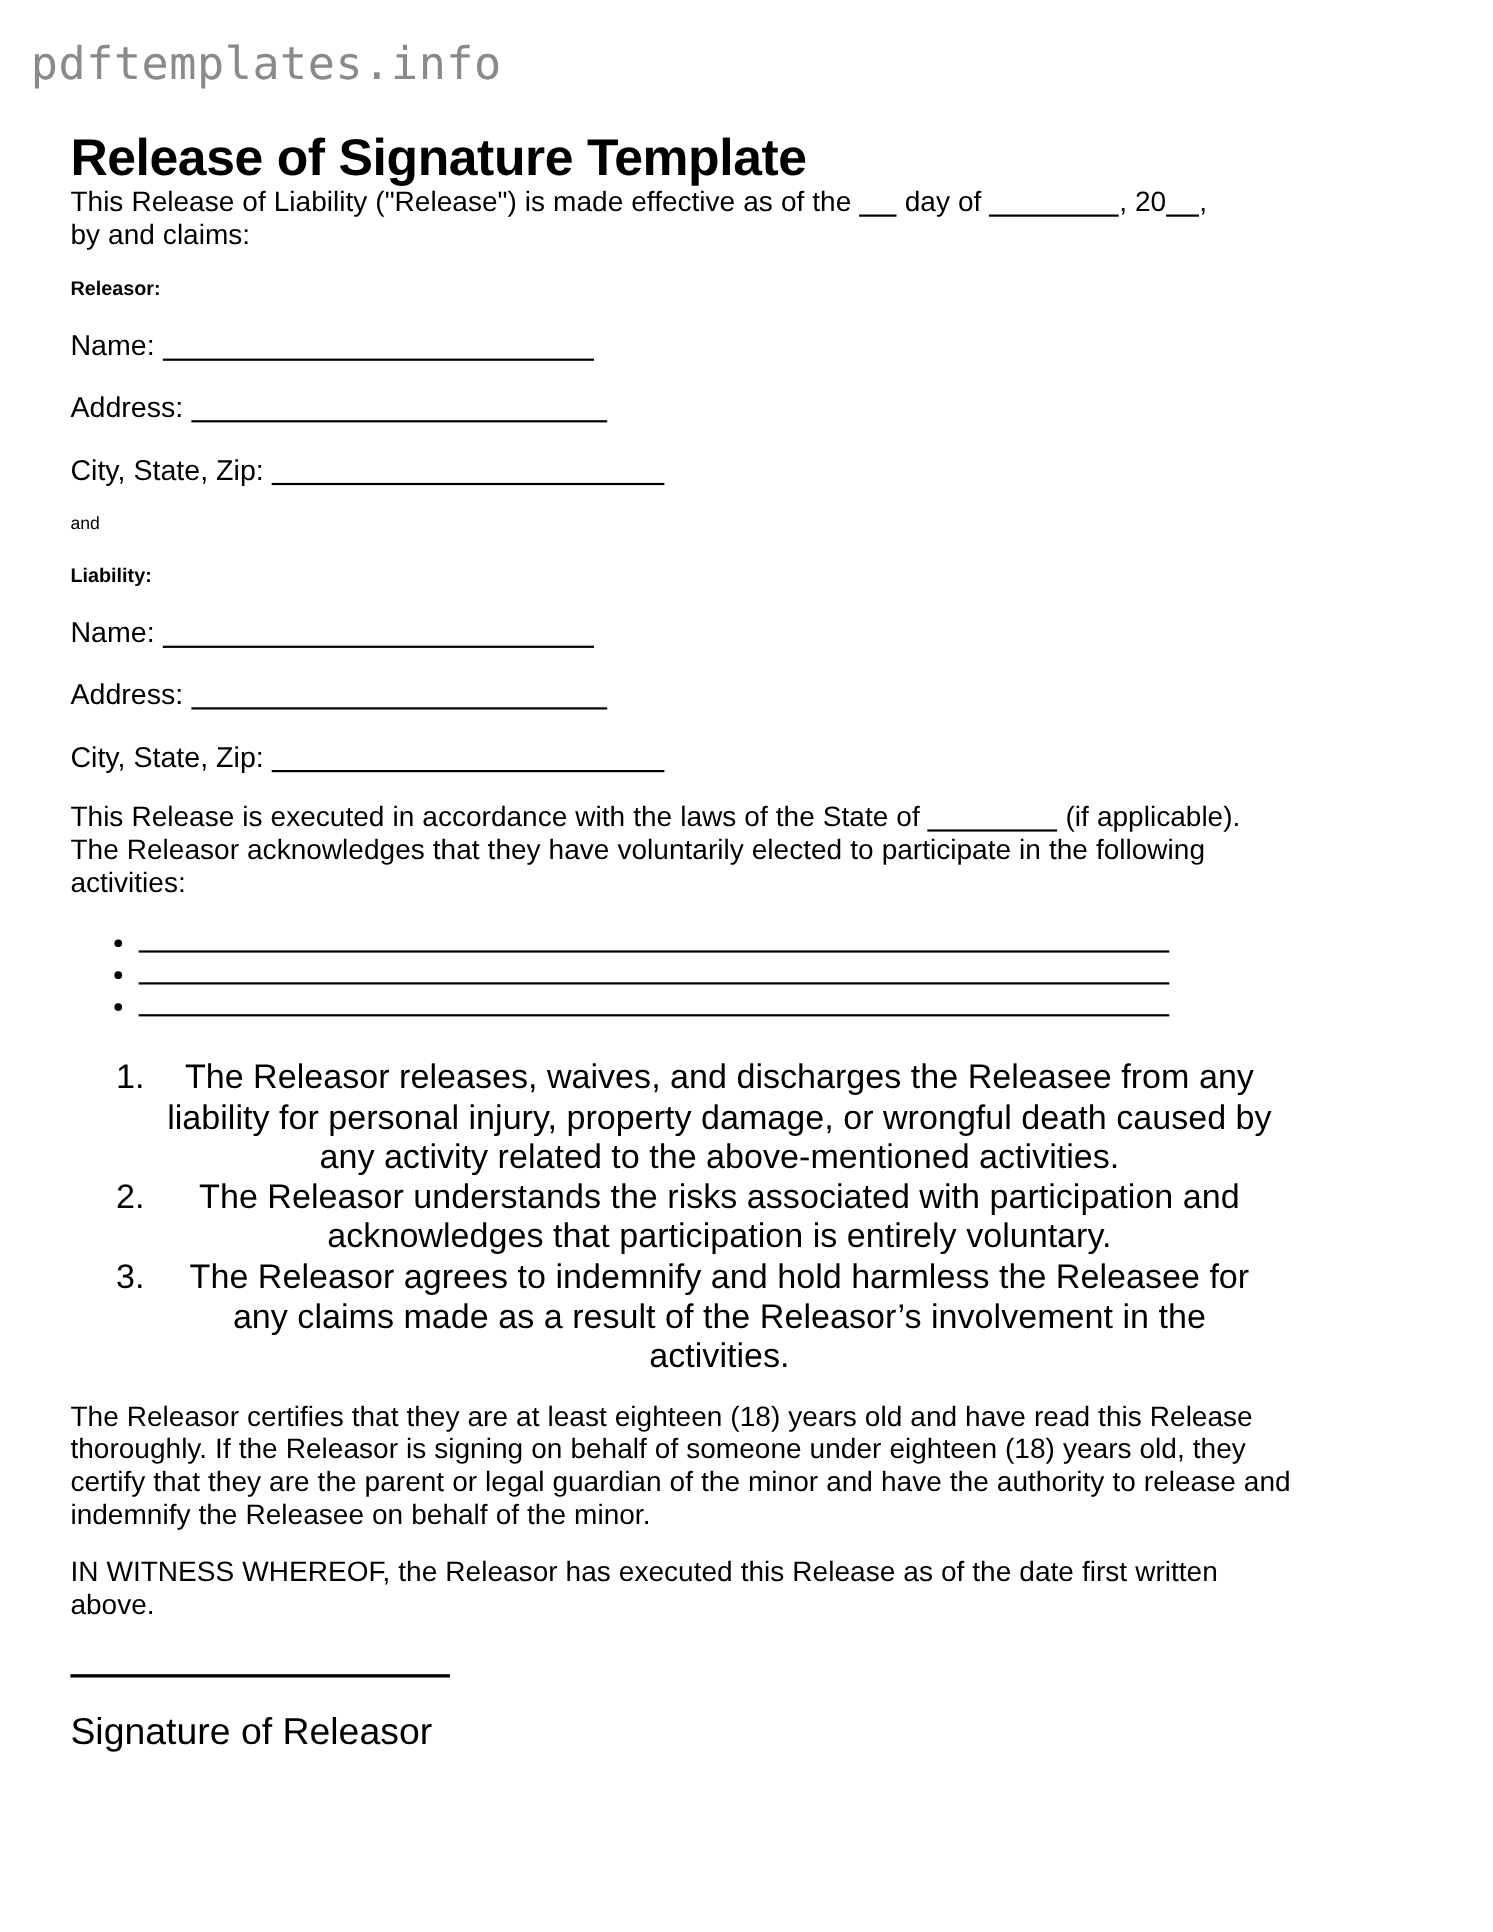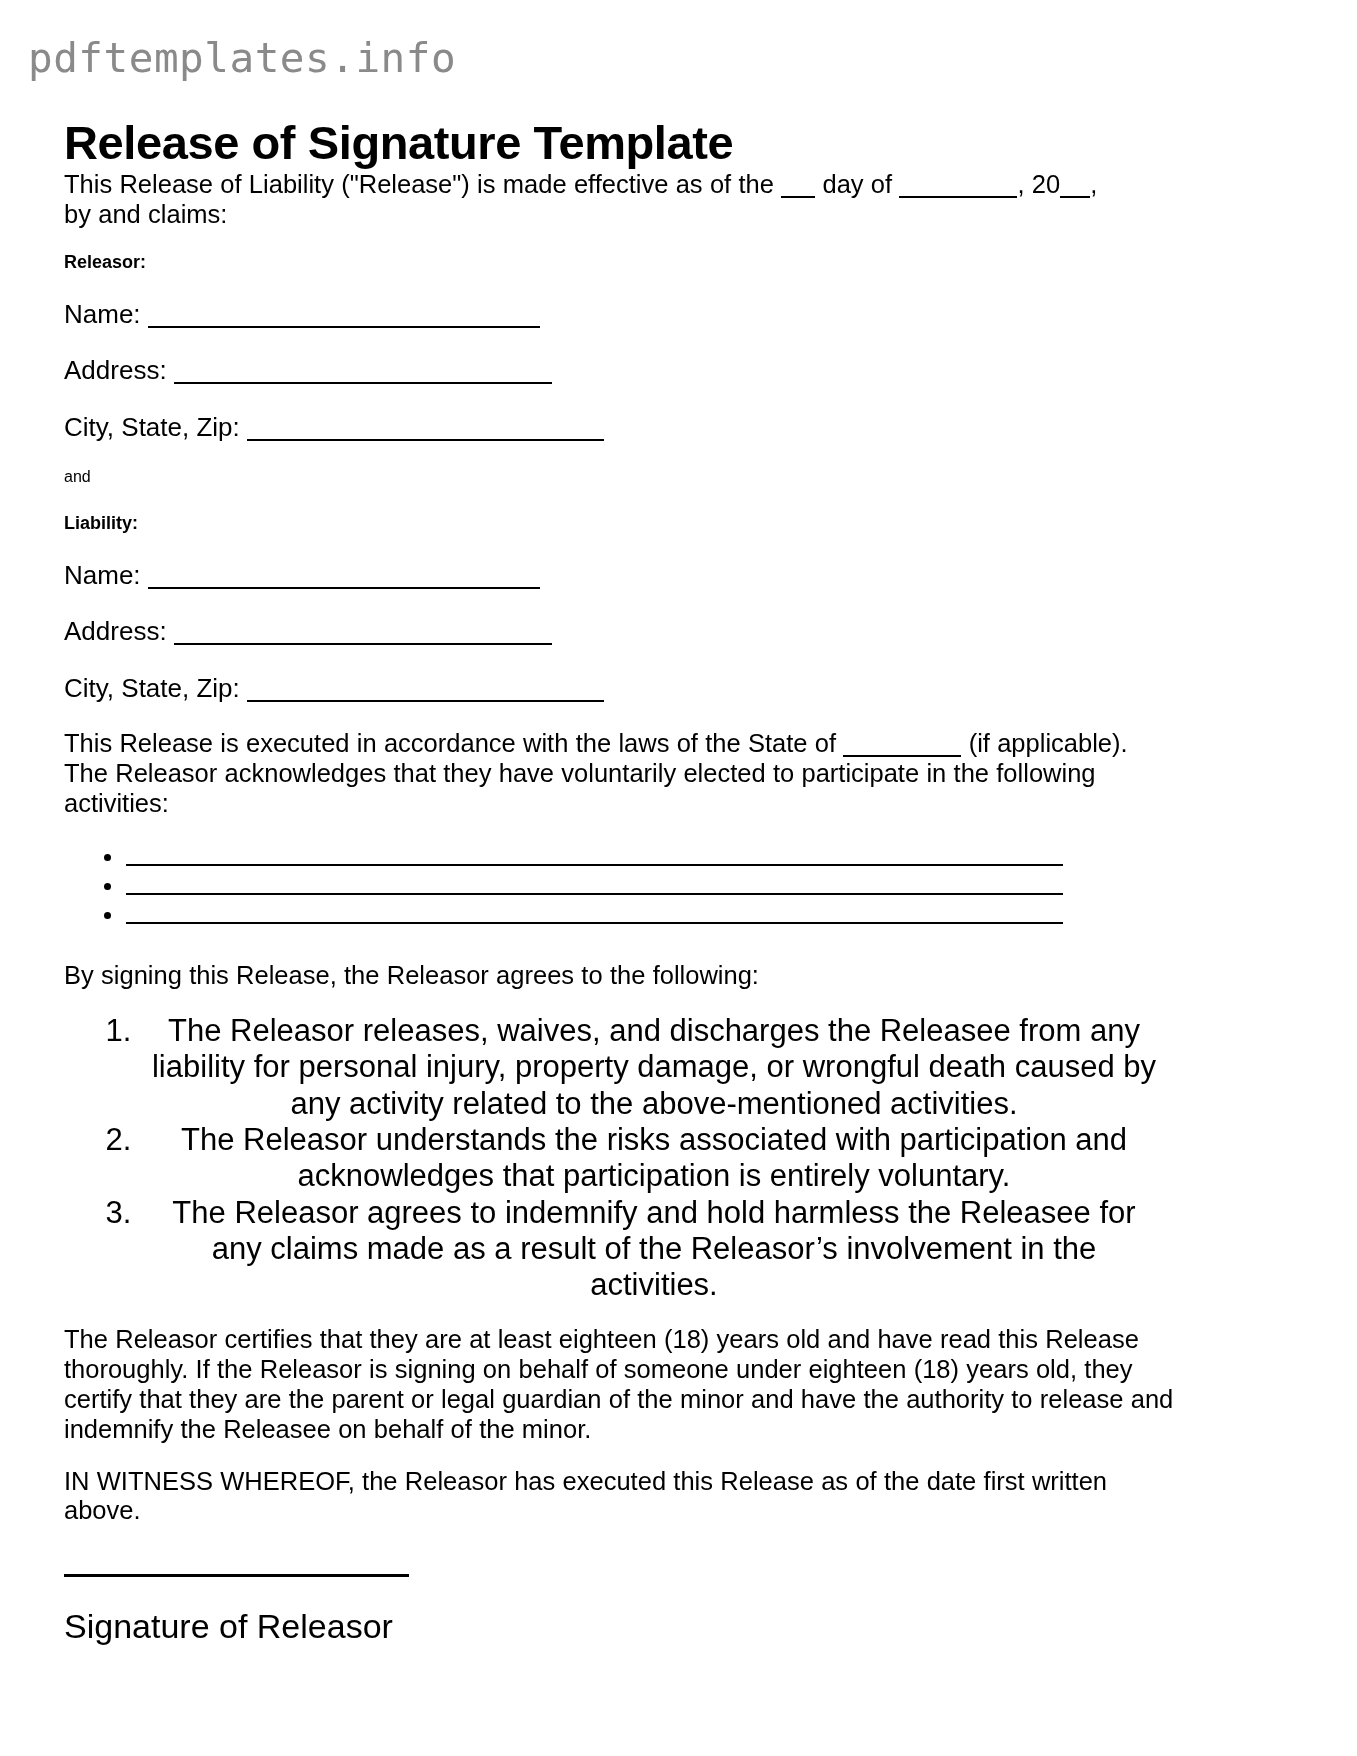--- a/index.html
+++ b/index.html
@@ -200,21 +200,20 @@
       <li>
         <span class="bullet-dot"></span>
         <span class="bullet-rule"></span>
       </li>
       <li>
         <span class="bullet-dot"></span>
         <span class="bullet-rule"></span>
       </li>
     </ul>
 
-    <p class="para">By signing this Release, the Releasor agrees to the following:</p>
 
     <ol class="agree-list">
       <li>The Releasor releases, waives, and discharges the Releasee from any liability for personal injury, property damage, or wrongful death caused by any activity related to the above-mentioned activities.</li>
       <li>The Releasor understands the risks associated with participation and acknowledges that participation is entirely voluntary.</li>
       <li>The Releasor agrees to indemnify and hold harmless the Releasee for any claims made as a result of the Releasor’s involvement in the activities.</li>
     </ol>
 
     <p class="para">The Releasor certifies that they are at least eighteen (18) years old and have read this Release thoroughly. If the Releasor is signing on behalf of someone under eighteen (18) years old, they certify that they are the parent or legal guardian of the minor and have the authority to release and indemnify the Releasee on behalf of the minor.</p>
 
     <p class="para">IN WITNESS WHEREOF, the Releasor has executed this Release as of the date first written above.</p>

